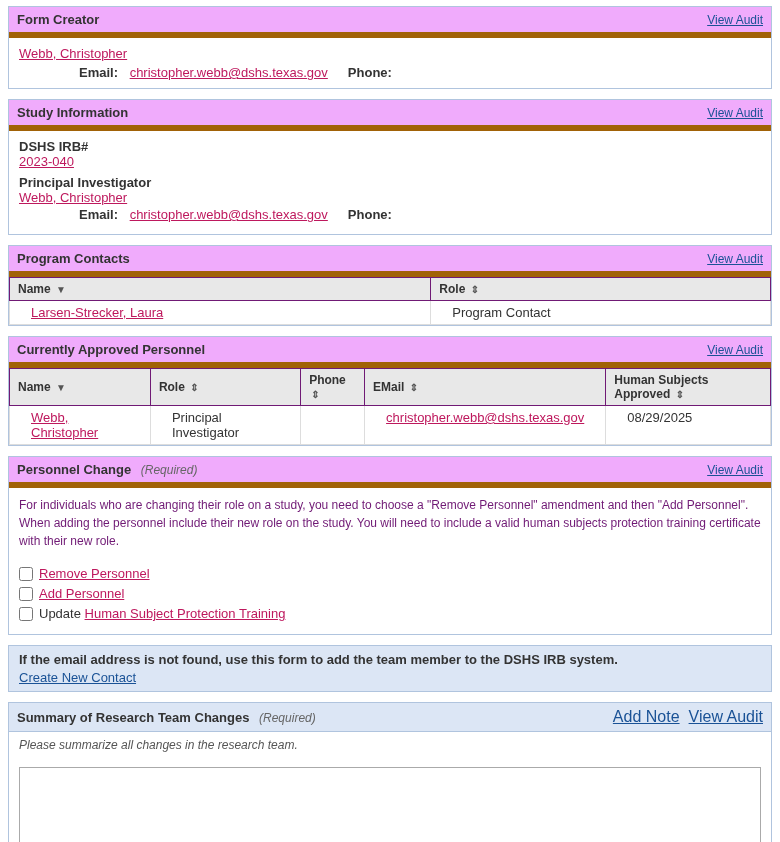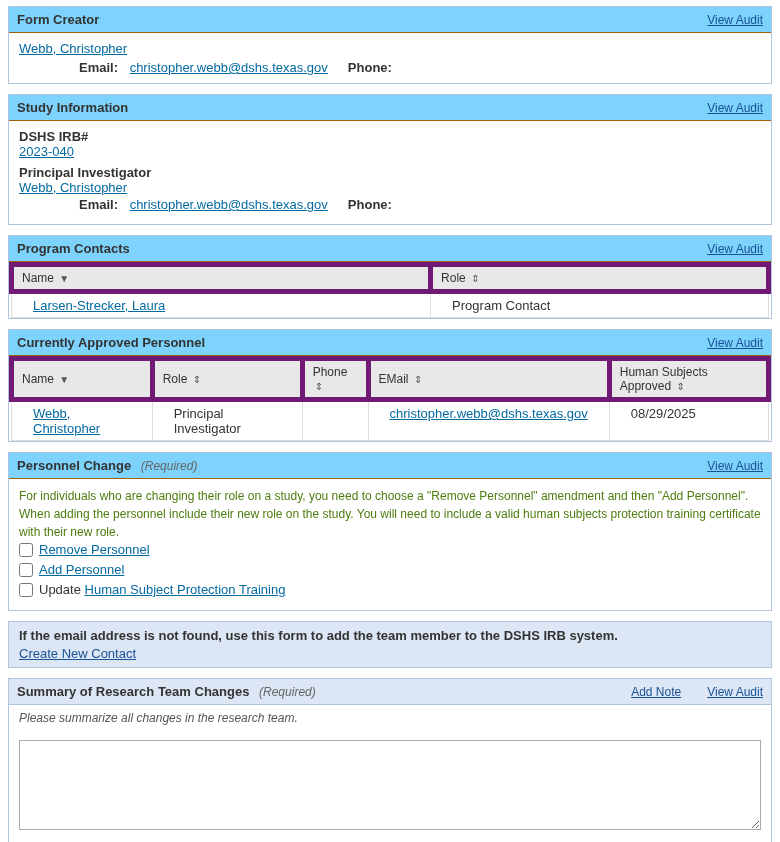--- a/index.html
+++ b/index.html
@@ -11,41 +11,41 @@
       width: 780px;
     }
     .page-wrapper {
       padding: 6px 8px;
     }
     .section {
       border: 1px solid #b0c4de;
       margin-bottom: 10px;
     }
     .section-header {
-      background: #7dd3fc;
+      background: #f0abfc;
       padding: 5px 8px;
       font-weight: bold;
       font-size: 13px;
       display: flex;
       justify-content: space-between;
       align-items: center;
-      border-bottom: 1px solid #a16207;
+      border-bottom: 6px solid #a16207;
     }
     .section-header .view-audit {
       font-weight: normal;
       color: #1a5296;
       text-decoration: underline;
       cursor: pointer;
       font-size: 12px;
     }
     .section-body {
       padding: 8px 10px;
     }
     .link-blue {
-      color: #0369a1;
+      color: #be185d;
       text-decoration: underline;
       cursor: pointer;
     }
     .field-row {
       margin-bottom: 4px;
     }
     .label-bold {
       font-weight: bold;
     }
     .email-phone-row {
@@ -59,41 +59,41 @@
       margin-right: 4px;
     }
     
     .data-table {
       width: 100%;
       border-collapse: collapse;
       font-size: 13px;
     }
     .data-table th {
       background: #e8e8e8;
-      border: 5px solid #701a75;
+      border: 1px solid #701a75;
       padding: 4px 8px;
       text-align: left;
-      font-weight: normal;
+      font-weight: bold;
       font-size: 12px;
     }
     .data-table td {
       border: 1px solid #ddd;
       padding: 4px 21px;
       vertical-align: top;
     }
     .data-table th .sort-arrow {
       font-size: 10px;
       color: #555;
       margin-left: 2px;
     }
     
     .info-text {
       font-size: 12px;
-      color: #4d7c0f;
-      margin-bottom: 1px;
+      color: #701a75;
+      margin-bottom: 16px;
       line-height: 1.5;
     }
     .checkbox-row {
       display: flex;
       align-items: center;
       gap: 6px;
       margin-bottom: 5px;
     }
     .checkbox-row input[type="checkbox"] {
       width: 14px;
@@ -132,23 +132,23 @@
     }
     .summary-header-left .required-label {
       font-weight: normal;
       font-style: italic;
       color: #666;
       font-size: 12px;
       margin-left: 6px;
     }
     .summary-header-right {
       display: flex;
-      gap: 26px;
-      align-items: center;
-      font-size: 12px;
+      gap: 9px;
+      align-items: center;
+      font-size: 16px;
       justify-content: flex-end;
     }
     .summary-header-right a {
       color: #1a5296;
       text-decoration: underline;
       cursor: pointer;
     }
     .summary-body {
       padding: 6px 10px 10px;
     }

